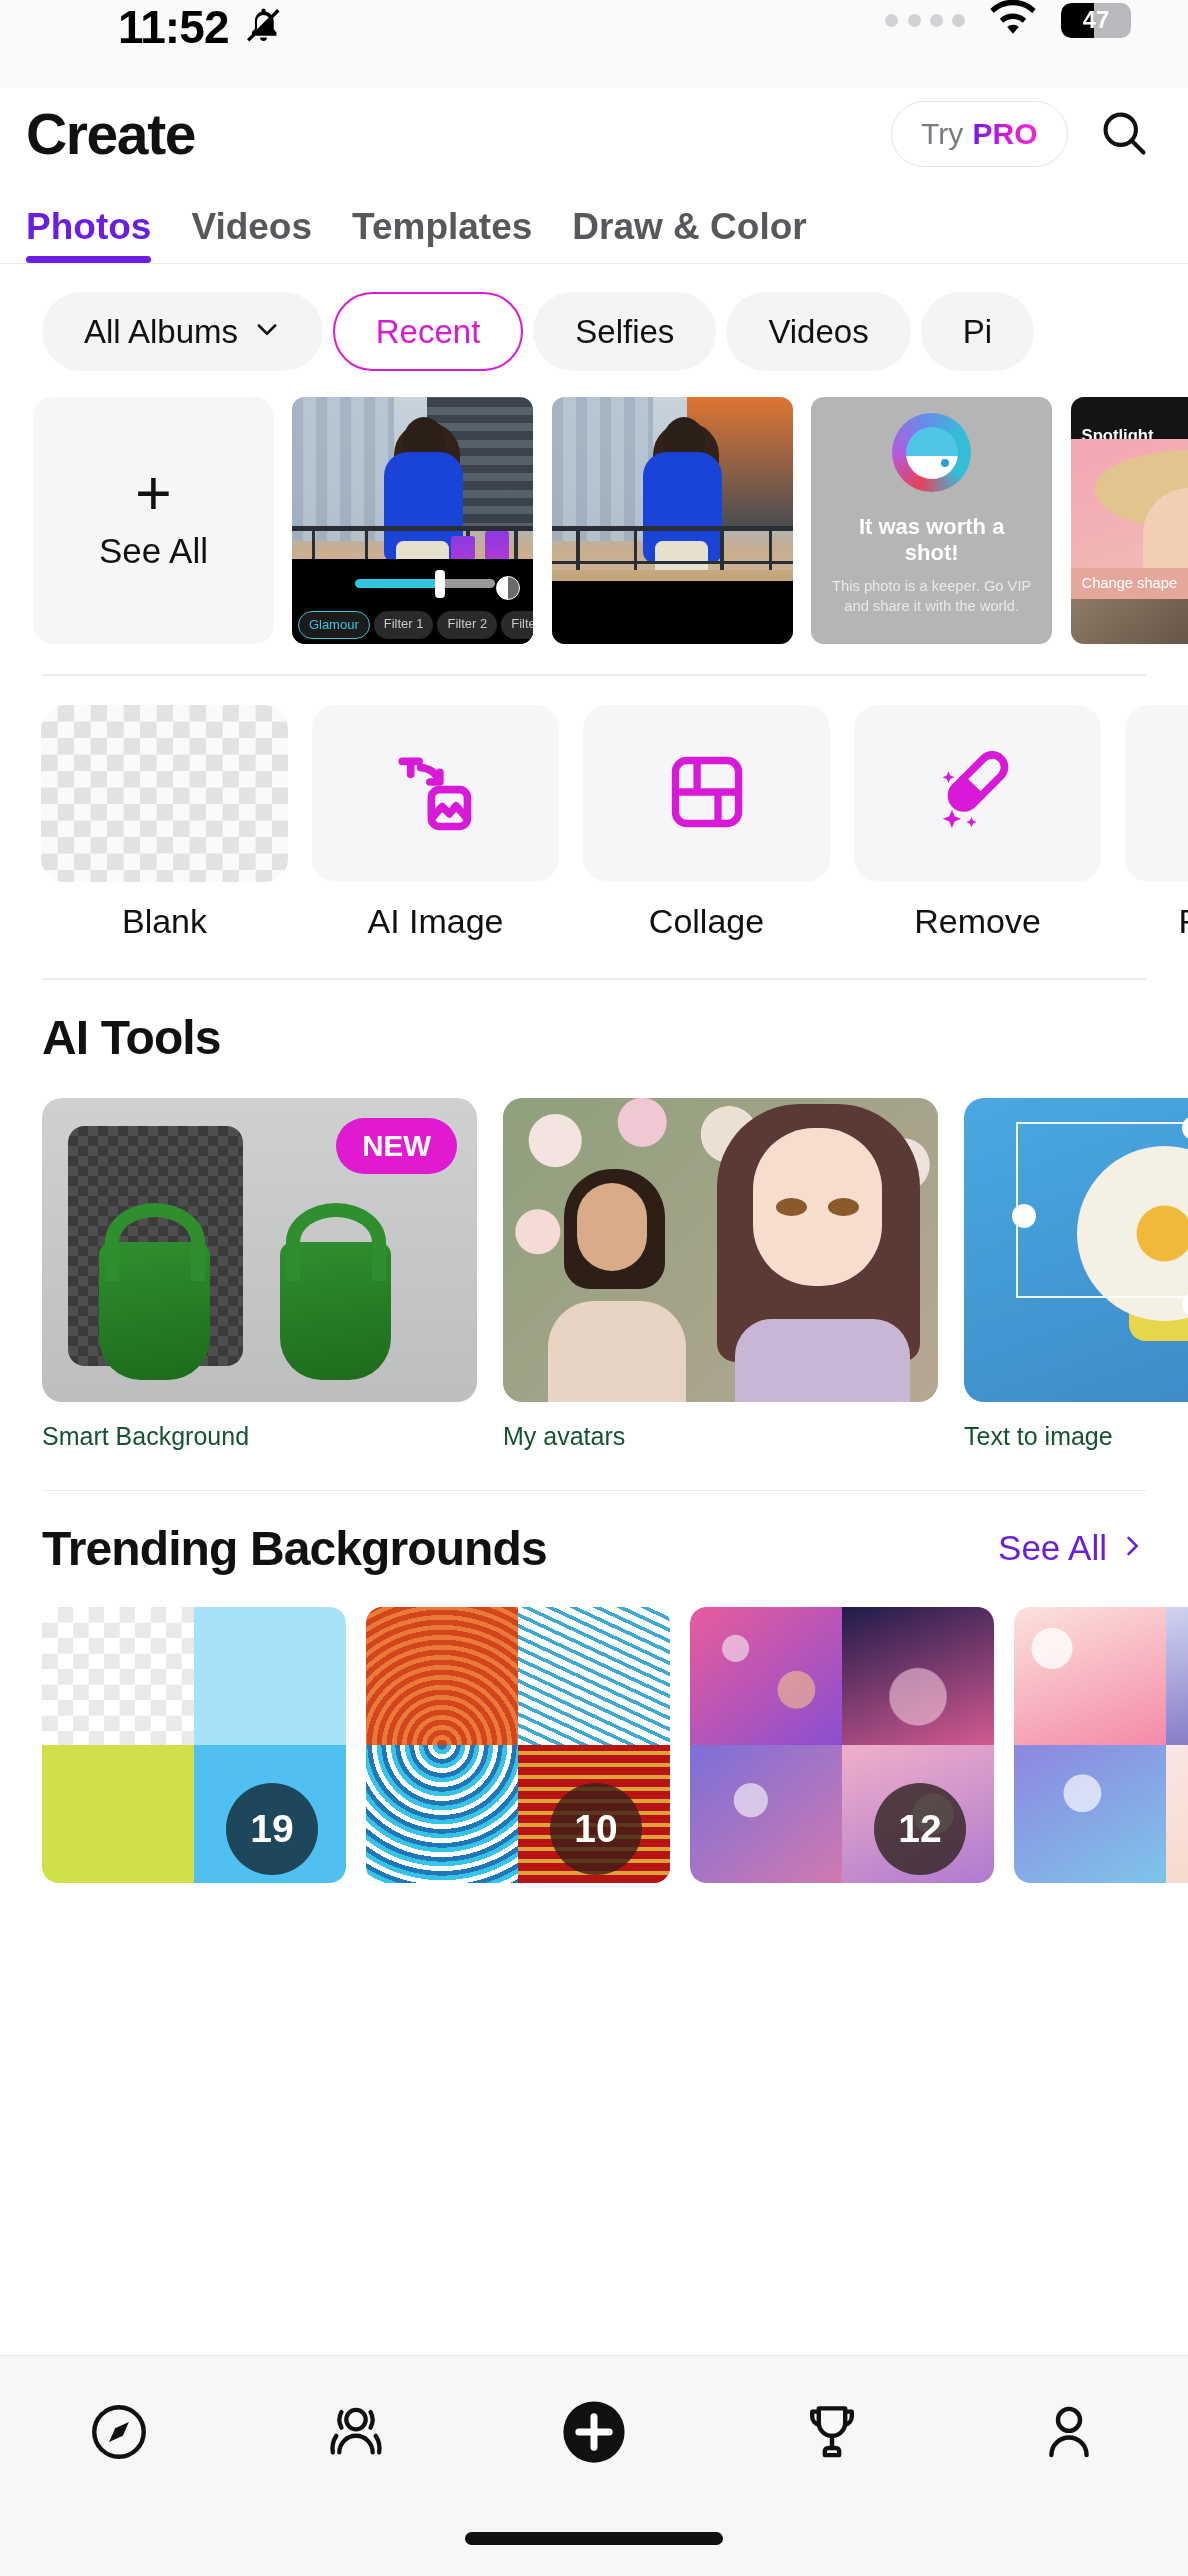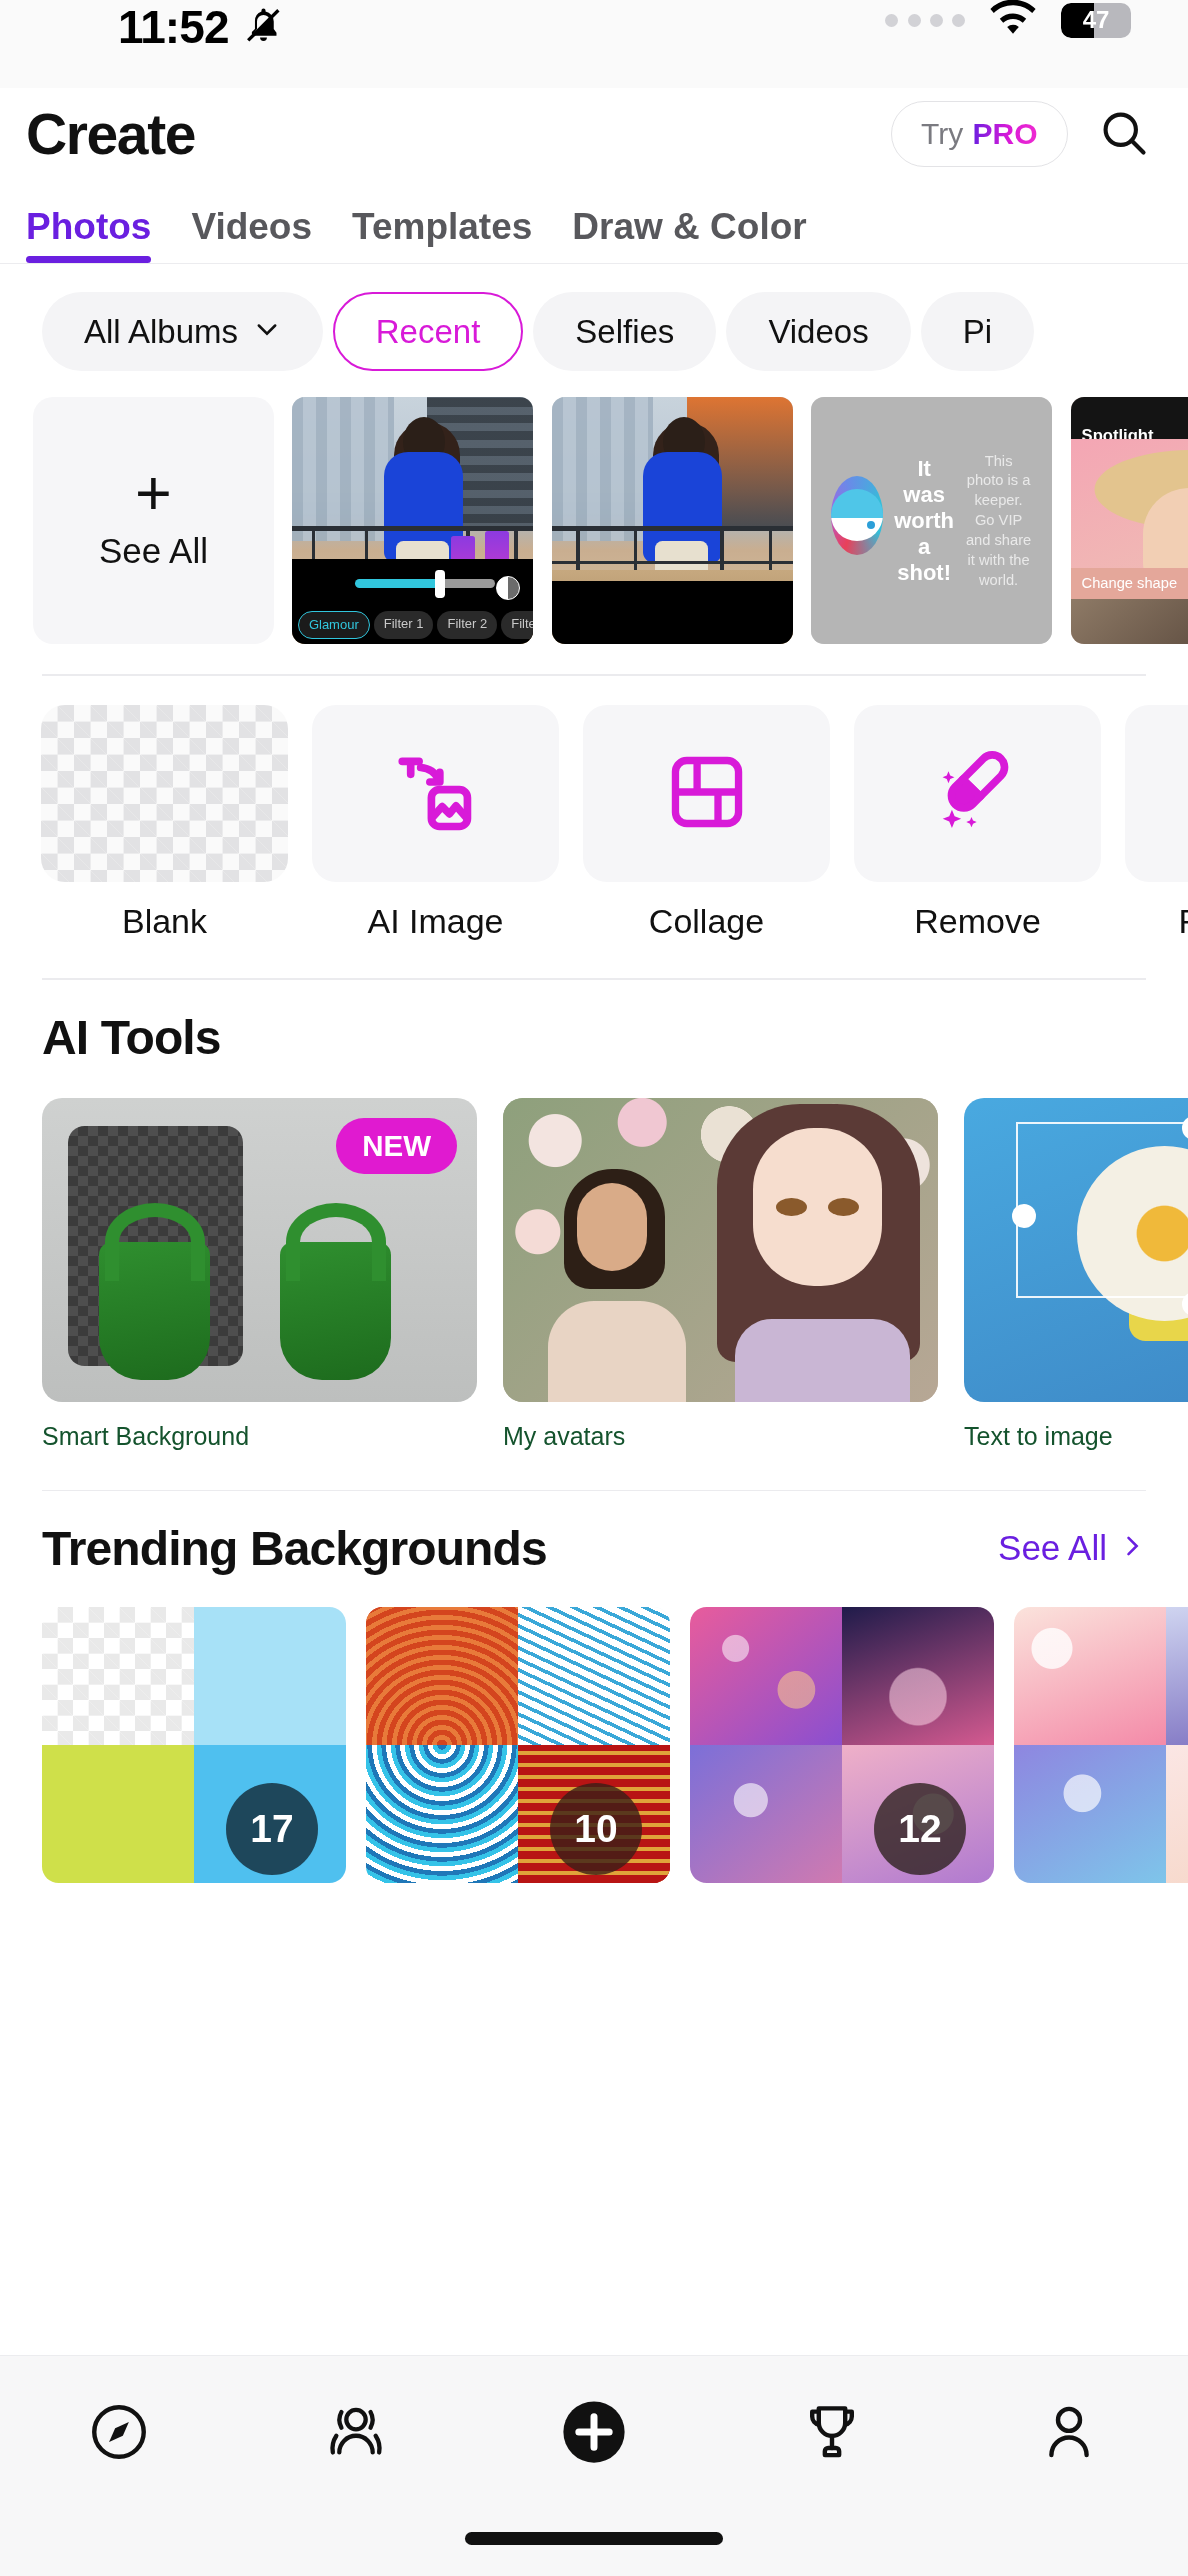--- a/index.html
+++ b/index.html
@@ -113,21 +113,21 @@
   .filterbar .slider{ position:absolute; left:26%; right:16%; top:20px; height:8.3px; border-radius:5.5px;
      background:linear-gradient(90deg,#31c6dd 0 62%, #9a9a9a 62% 100%);}
   .filterbar .knob{ position:absolute; left:59%; top:11px; width:10px;height:28px;border-radius:3.7px;background:#fff;}
   .filterbar .contrast{ position:absolute; right:13px; top:16.6px; width:24px;height:24px;border-radius:50%;
      background:linear-gradient(90deg,#fff 50%, #6b6b6b 50%); border:1.8px solid #fff;}
   .chips-mini{ position:absolute; left:5.5px; bottom:5.5px; display:flex; gap:4px;}
   .chips-mini span{ font-size:13px; color:#c9c9c9; background:#2a2a2a; border-radius:18.4px; padding:5.5px 10px; white-space:nowrap;}
   .chips-mini span.on{ color:#31c6dd; border:0.9px solid #31c6dd; background:#1b1b1b;}
 
   
-  .promo{ position:absolute; inset:0; background:#b5b5b5; display:flex;flex-direction:row;align-items:center;gap:11px;padding:8px 20px;}
+  .promo{ position:absolute; inset:0; background:#b5b5b5; display:flex;flex-direction:column;align-items:center;gap:11px;padding:16px 20px;}
   .promo .logo{ width:79px;height:79px;border-radius:50%;
     background:conic-gradient(from 200deg,#e8415a,#b05ce0,#6a8ae8,#35bdd8,#35bdd8,#e8415a);
     display:flex;align-items:center;justify-content:center; margin-bottom:11px;}
   .promo .logo i{ width:52px;height:52px;border-radius:50%;background:linear-gradient(180deg,#4fc6e8 55%,#fff 55%); display:block;position:relative;}
   .promo .logo i::after{content:"";position:absolute;right:8.3px;bottom:12px;width:8.3px;height:8.3px;border-radius:50%;background:#2c9fd8;}
   .promo h4{ font-size:22px; color:#fff; font-weight:700; text-align:center;}
   .promo p{ font-size:14.7px; color:#e9e9e9; text-align:center; line-height:1.35; font-weight:500;}
 
   
   .spot{ position:absolute; inset:0; background:#f1d7cf;}
@@ -533,21 +533,21 @@
   </div>
 </div>
 
 <div class="bg-row">
 
   <div class="bg-card">
     <div class="q ck"></div>
     <div class="q" style="background:#a7e1f7"></div>
     <div class="q" style="background:#cfe04a"></div>
     <div class="q" style="background:#4fc0ef"></div>
-    <div class="count-badge">17</div>
+    <div class="count-badge">19</div>
   </div>
 
   <div class="bg-card">
     <div class="q" style="background:repeating-radial-gradient(circle at 50% 100%,#d4451e 0 5.5px,#e87a3a 5.5px 10px),#cf3f1a;"></div>
     <div class="q" style="background:repeating-linear-gradient(25deg,#ffffff 0 6.4px,#3aa8d8 6.4px 10px),#eaf7fd;"></div>
     <div class="q" style="background:repeating-radial-gradient(circle at 50% 0,#1f77b8 0 4.6px,#35c3e8 4.6px 9.2px,#ffffff 9.2px 14px),#ffffff;"></div>
     <div class="q" style="background:repeating-linear-gradient(0deg,#b81414 0 8.3px,#e0a33a 8.3px 12px),repeating-linear-gradient(90deg,#b81414 0 8.3px,#e0a33a 8.3px 12px),#b81414;"></div>
     <div class="count-badge" style="background:rgba(58,30,22,.8)">10</div>
   </div>
 

